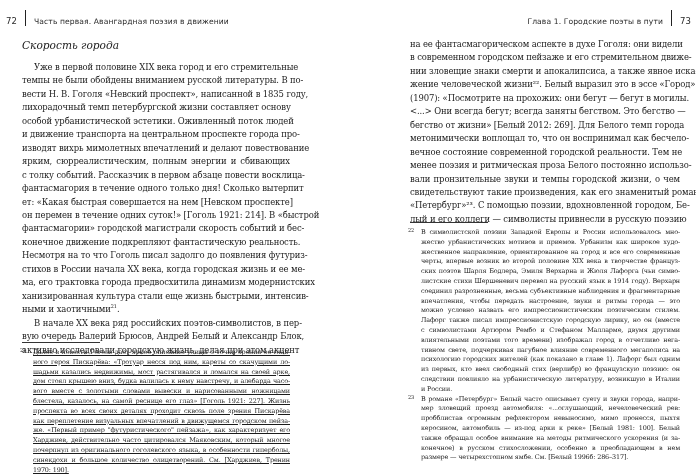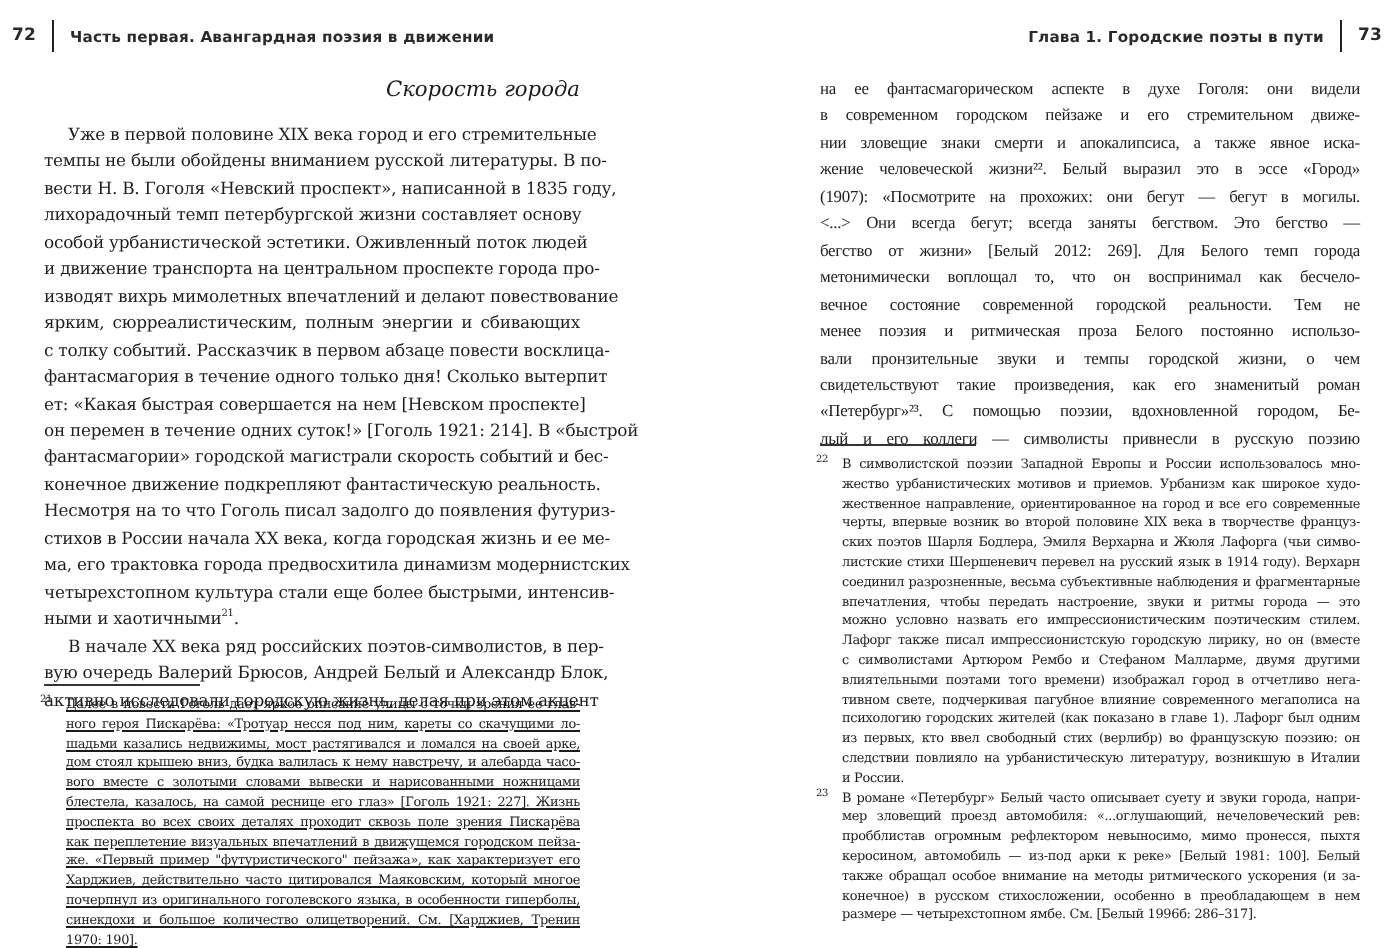--- a/index.html
+++ b/index.html
@@ -1,34 +1,34 @@
 <!DOCTYPE html>
 <html><head>
   <meta charset="utf-8">
   <style>
     html, body { margin: 0; padding: 0; background: #ffffff; }
     body { width: 696px; height: 474px; overflow: hidden; position: relative; color: #1c1c1c; }
     .page { position: absolute; top: 0; height: 474px; width: 348px; box-sizing: border-box; }
     .page.left { left: 0; }
     .page.right { left: 348px; }
 
-    .running-head { position: absolute; top: 10px; height: 16px; display: flex; align-items: center;
-      font-family: "DejaVu Sans", sans-serif; font-size: 7.6px; color: #2a2a2a; letter-spacing: 0.1px; font-weight: bold; }
+    .running-head { position: absolute; top: 10px; height: 16px; display: flex; align-items: flex-end;
+      font-family: "DejaVu Sans", sans-serif; font-size: 7.6px; color: #2a2a2a; letter-spacing: 0.1px; }
     .left .running-head { left: 6px; }
     .right .running-head { right: 5px; }
     .folio { font-size: 8.5px; }
     .head-rule { width: 1px; height: 16px; background: #222; display: inline-block; }
     .left .head-rule { margin: 0 8px 0 8px; }
     .right .head-rule { margin: 0 8px 0 8px; }
 
     .text-block { position: absolute; font-family: "DejaVu Serif", serif; }
     .left .text-block { left: 22px; width: 268px; }
     .right .text-block { left: 62px; width: 270px; }
 
-    .section-title { text-align: right; font-style: italic; font-size: 10.6px; margin: 0; line-height: 14px; }
+    .section-title { text-align: left; font-style: italic; font-size: 10.6px; margin: 0; line-height: 14px; }
     .body-p { margin: 0; font-size: 8.45px; line-height: 13.45px; text-align: justify; text-align-last: justify; letter-spacing: -0.12px; }
     .body-p .line { display: block; text-align: justify; text-align-last: justify; white-space: nowrap; }
     .body-p .line.end { text-align-last: left; }
 
     .fn-rule { position: absolute; height: 1px; background: #333; width: 78px; }
     .footnotes { position: absolute; font-family: "DejaVu Serif", serif; font-size: 6.45px; line-height: 9.8px; letter-spacing: -0.15px; }
     .left .footnotes { left: 22px; width: 268px; text-decoration: underline; }
     .right .footnotes { left: 62px; width: 270px; }
     .fn { position: relative; padding-left: 11px; margin: 0; }
     .fn-num { position: absolute; left: -2px; top: -2px; font-size: 5px; }
@@ -60,21 +60,21 @@
         <span class="line">ярким, сюрреалистическим, полным энергии и сбивающих</span>
         <span class="line">с толку событий. Рассказчик в первом абзаце повести восклица-</span>
         <span class="line">фантасмагория в течение одного только дня! Сколько вытерпит</span>
         <span class="line">ет: «Какая быстрая совершается на нем [Невском проспекте]</span>
         <span class="line">он перемен в течение одних суток!» [Гоголь 1921: 214]. В «быстрой</span>
         <span class="line">фантасмагории» городской магистрали скорость событий и бес-</span>
         <span class="line">конечное движение подкрепляют фантастическую реальность.</span>
         <span class="line">Несмотря на то что Гоголь писал задолго до появления футуриз-</span>
         <span class="line">стихов в России начала XX века, когда городская жизнь и ее ме-</span>
         <span class="line">ма, его трактовка города предвосхитила динамизм модернистских</span>
-        <span class="line">четырехстопном культура стали еще более быстрыми, интенсив-</span>
+        <span class="line">ханизированная культура стали еще жизнь быстрыми, интенсив-</span>
         <span class="line end">ными и хаотичными<sup>21</sup>.</span>
       </p>
     <p class="body-p" id="lp2">
         <span class="line" style="text-indent: 12px;">В начале XX века ряд российских поэтов-символистов, в пер-</span>
         <span class="line">вую очередь Валерий Брюсов, Андрей Белый и Александр Блок,</span>
         <span class="line">активно исследовали городскую жизнь, делая при этом акцент</span>
       </p>
   </div>
 
   <div class="fn-rule" style="left:22px; top:342px;"></div>
@@ -98,21 +98,21 @@
     </div>
 </div>
 
 <div class="page right">
   <div class="running-head">
     <span>Глава 1. Городские поэты в пути</span>
     <span class="head-rule"></span>
     <span class="folio">73</span>
   </div>
 
-  <div class="text-block" style="top:38px;font-family:Liberation Serif, serif;">
+  <div class="text-block" style="top:38px;">
     <p class="body-p" id="rp1">
         <span class="line">на ее фантасмагорическом аспекте в духе Гоголя: они видели</span>
         <span class="line">в современном городском пейзаже и его стремительном движе-</span>
         <span class="line">нии зловещие знаки смерти и апокалипсиса, а также явное иска-</span>
         <span class="line">жение человеческой жизни²². Белый выразил это в эссе «Город»</span>
         <span class="line">(1907): «Посмотрите на прохожих: они бегут — бегут в могилы.</span>
         <span class="line">&lt;...&gt; Они всегда бегут; всегда заняты бегством. Это бегство —</span>
         <span class="line">бегство от жизни» [Белый 2012: 269]. Для Белого темп города</span>
         <span class="line">метонимически воплощал то, что он воспринимал как бесчело-</span>
         <span class="line">вечное состояние современной городской реальности. Тем не</span>

